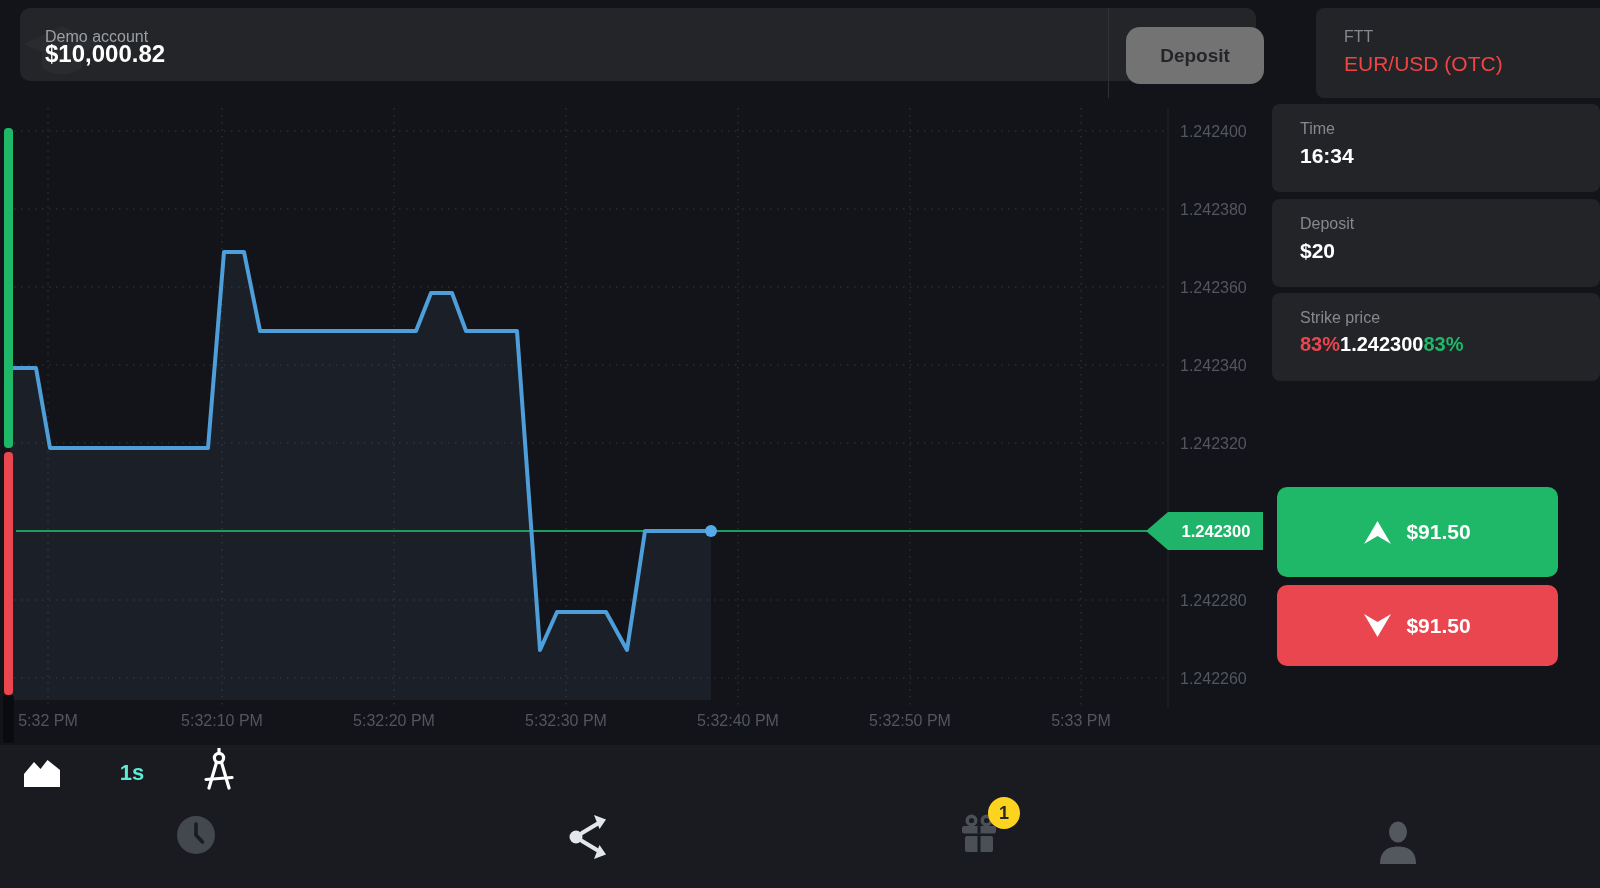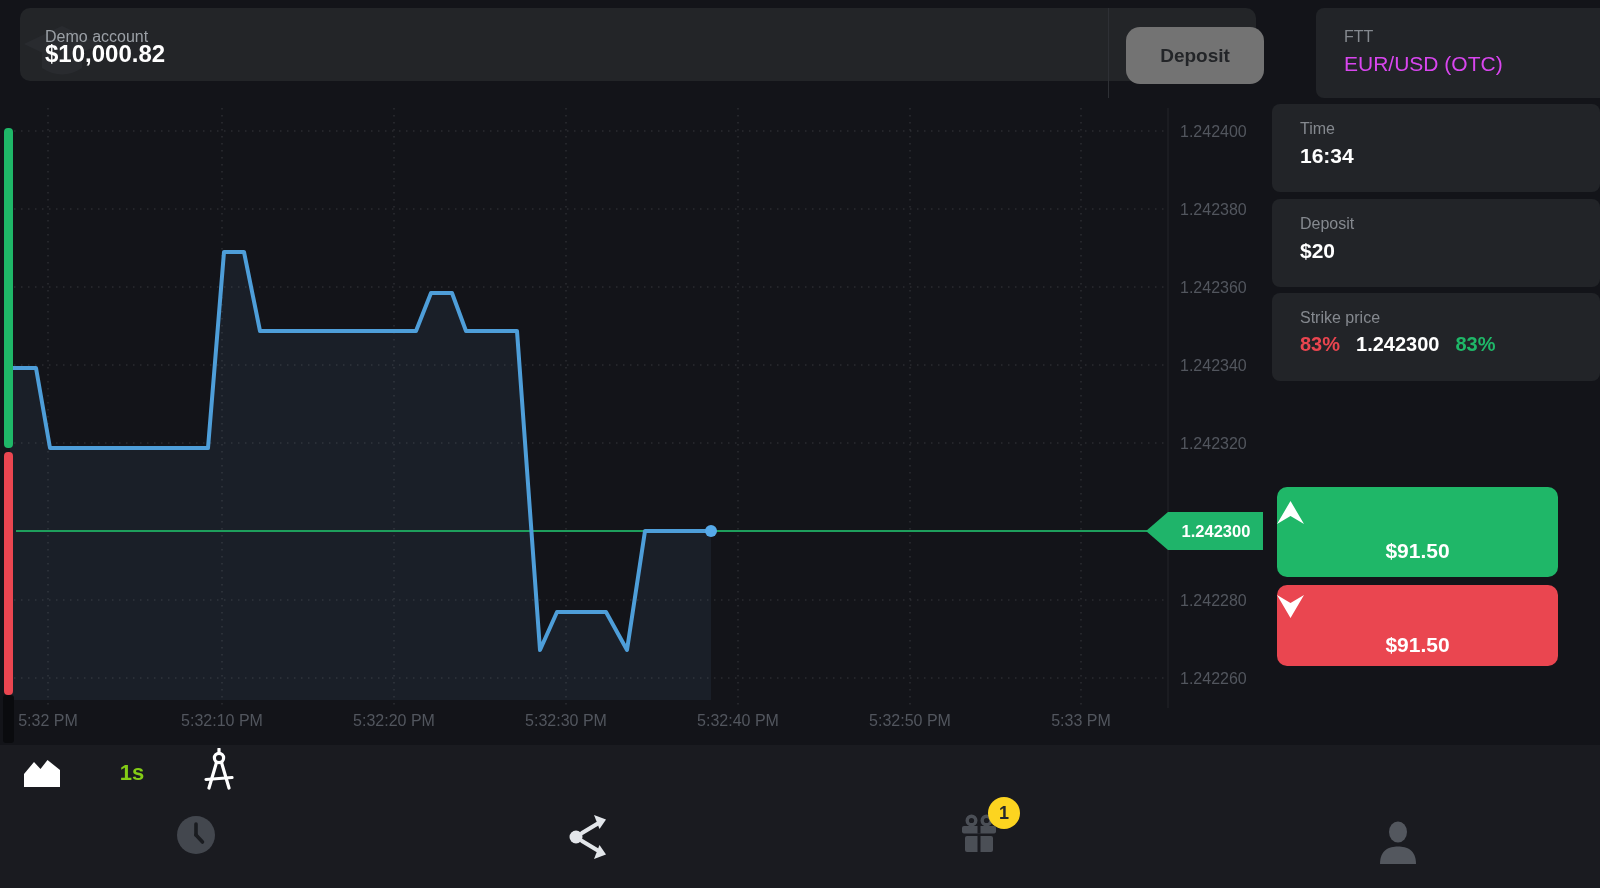--- a/index.html
+++ b/index.html
@@ -26,60 +26,59 @@
     left:1106px; top:19px; width:138px; height:57px;
     background:#737373; border:none; border-radius:14px;
     font-family:inherit; font-size:19px; font-weight:bold; color:#232528;
     cursor:pointer;
   }
   .instrument-panel {
     left:1272px; top:8px; width:291px; height:90px;
     background:#222428; border-radius:8px;margin-left:44px;
   }
   .inst-type { left:28px; top:20px; font-size:16px; color:#85898f; }
-  .inst-name { left:28px; top:44px; font-size:21px; color:#d946ef; font-weight:500; }
+  .inst-name { left:28px; top:44px; font-size:21px; color:#ef4444; font-weight:500; }
 
   
   .side-panel {
     left:1272px; width:328px; height:88px;
     background:#222428; border-radius:8px;
   }
   .sp-label { left:28px; top:16px; font-size:16px; color:#85898f; }
   .sp-value { left:28px; top:40px; font-size:21px; color:#fff; font-weight:600; }
-  .strike-row { left:28px; top:40px; font-size:20px; display:flex; gap:16px; align-items:baseline; }
+  .strike-row { left:28px; top:40px; font-size:20px; display:flex; align-items:baseline; }
   .pct-put  { color:#e9454f; font-weight:600; }
   .pct-call { color:#1fb768; font-weight:600; }
   .strike-val { color:#fff; font-weight:bold; }
 
   .trade-btn {
     left:1277px; width:281px; border:none; border-radius:10px;
-    display:flex; justify-content:center; gap:15px;
+    display:flex; align-items:center; justify-content:center; gap:15px;
     font-family:inherit; font-size:21px; font-weight:bold; color:#fff;
     cursor:pointer;
-    flex-direction:column;
   }
   .call-btn { top:487px; height:90px; background:#1fb768; }
   .put-btn  { top:585px; height:81px; background:#ea4650; }
 
   
   #chart-area { left:0; top:100px; width:1265px; height:645px; }
   svg text { font-family:"Liberation Sans", sans-serif; }
 
   
   .gauge-green { left:4px; top:128px; width:9px; height:320px; background:#1fb768; border-radius:4px; }
   .gauge-red   { left:4px; top:452px; width:9px; height:243px; background:#ea4650; border-radius:4px; }
   .gauge-dark  { left:3px; top:695px; width:11px; height:48px; background:#0a0b0e; border-radius:3px; }
 
   
   .bottom-strip { left:0; top:745px; width:1600px; height:143px; background:#1a1b20; }
   .icon-btn { background:none; border:none; cursor:pointer; padding:0; }
   .chart-type-btn { left:22px; top:753px; }
   .timeframe-btn {
     left:106px; top:752px; width:52px; height:42px;
-    color:#84cc16; font-family:inherit; font-size:22px; font-weight:bold;
+    color:#5eead4; font-family:inherit; font-size:22px; font-weight:bold;
   }
   .draw-btn { left:200px; top:748px; }
   .nav-clock  { left:176px;  top:815px; }
   .nav-expand { left:568px;  top:813px; }
   .nav-gift   { left:958px;  top:814px; }
   .nav-person { left:1378px; top:820px; }
   .gift-badge {
     left:988px; top:797px; width:32px; height:32px;
     background:#fcd420; border-radius:50%;
     display:flex; align-items:center; justify-content:center;

